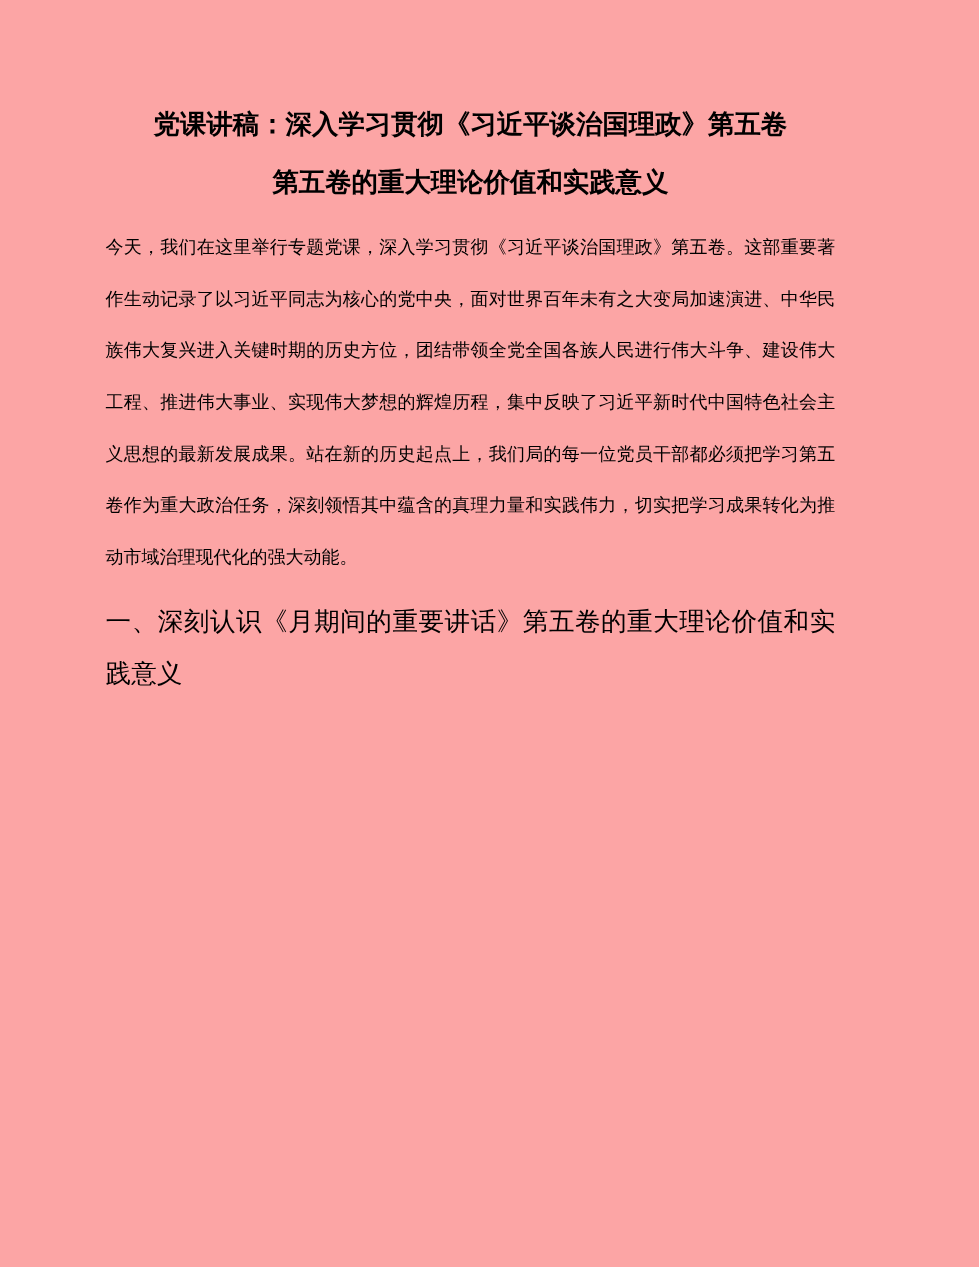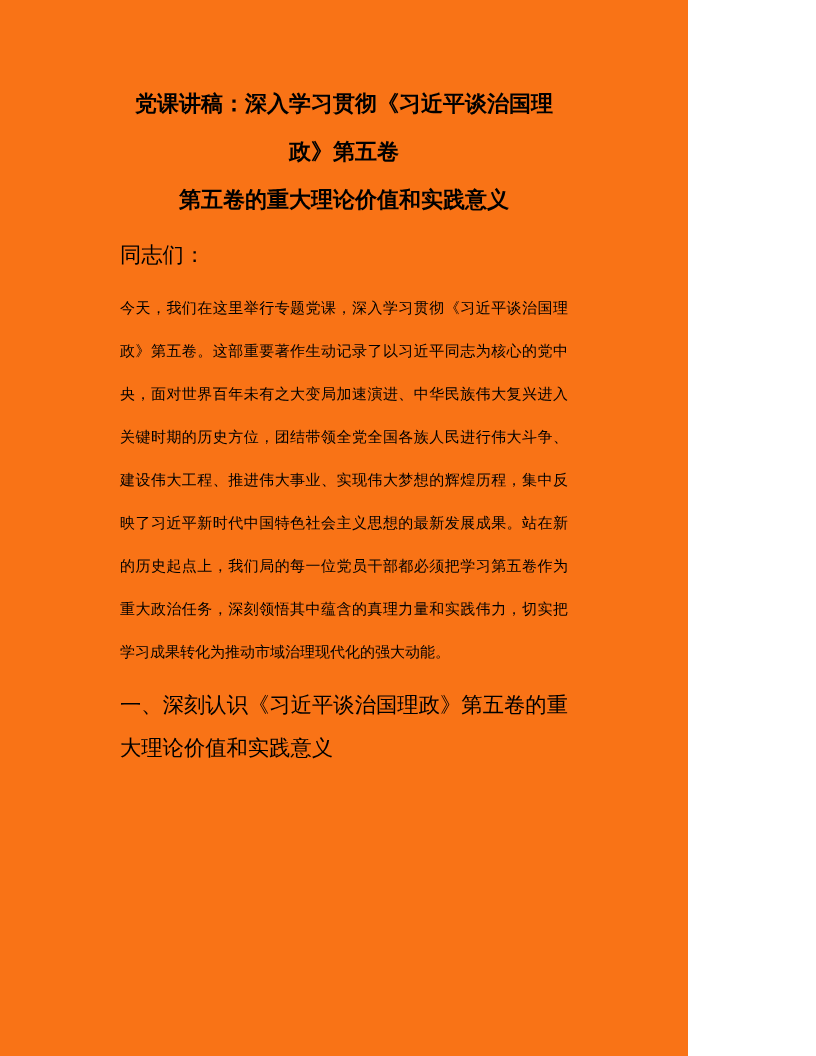--- a/index.html
+++ b/index.html
@@ -5,24 +5,24 @@
   * { margin: 0; padding: 0; box-sizing: border-box; }
   html, body { background: #ffffff; }
   body {
     width: 816px;
     height: 1056px;
     font-family: "Liberation Serif", "DejaVu Serif", serif;
     color: #000000;
     overflow: hidden;
   }
   .page {
-    width: 688px;
+    width: 816px;
     height: 1056px;
-    background: #f97316;
-    padding: 80px 120px 0 120px;
+    background: #fca5a5;
+    padding: 80px 120px 0 88px;
   }
   .title {
     font-size: 22px;
     font-weight: bold;
     text-align: center;
     line-height: 48px;
     margin: 0 0 10px 0;
   }
   .title-line {
     display: block;
@@ -52,20 +52,19 @@
 </head>
 <body>
 
 <div class="page">
 
   <h1 class="title">
     <span class="title-line">党课讲稿：深入学习贯彻《习近平谈治国理政》第五卷</span>
     <span class="title-line">第五卷的重大理论价值和实践意义</span>
   </h1>
 
-  <p class="salutation">同志们：</p>
 
   <p class="body-paragraph">今天，我们在这里举行专题党课，深入学习贯彻《习近平谈治国理政》第五卷。这部重要著作生动记录了以习近平同志为核心的党中央，面对世界百年未有之大变局加速演进、中华民族伟大复兴进入关键时期的历史方位，团结带领全党全国各族人民进行伟大斗争、建设伟大工程、推进伟大事业、实现伟大梦想的辉煌历程，集中反映了习近平新时代中国特色社会主义思想的最新发展成果。站在新的历史起点上，我们局的每一位党员干部都必须把学习第五卷作为重大政治任务，深刻领悟其中蕴含的真理力量和实践伟力，切实把学习成果转化为推动市域治理现代化的强大动能。</p>
 
-  <h2 class="section-heading">一、深刻认识《习近平谈治国理政》第五卷的重大理论价值和实践意义</h2>
+  <h2 class="section-heading">一、深刻认识《月期间的重要讲话》第五卷的重大理论价值和实践意义</h2>
 
 
 </div>
 
 </body></html>

